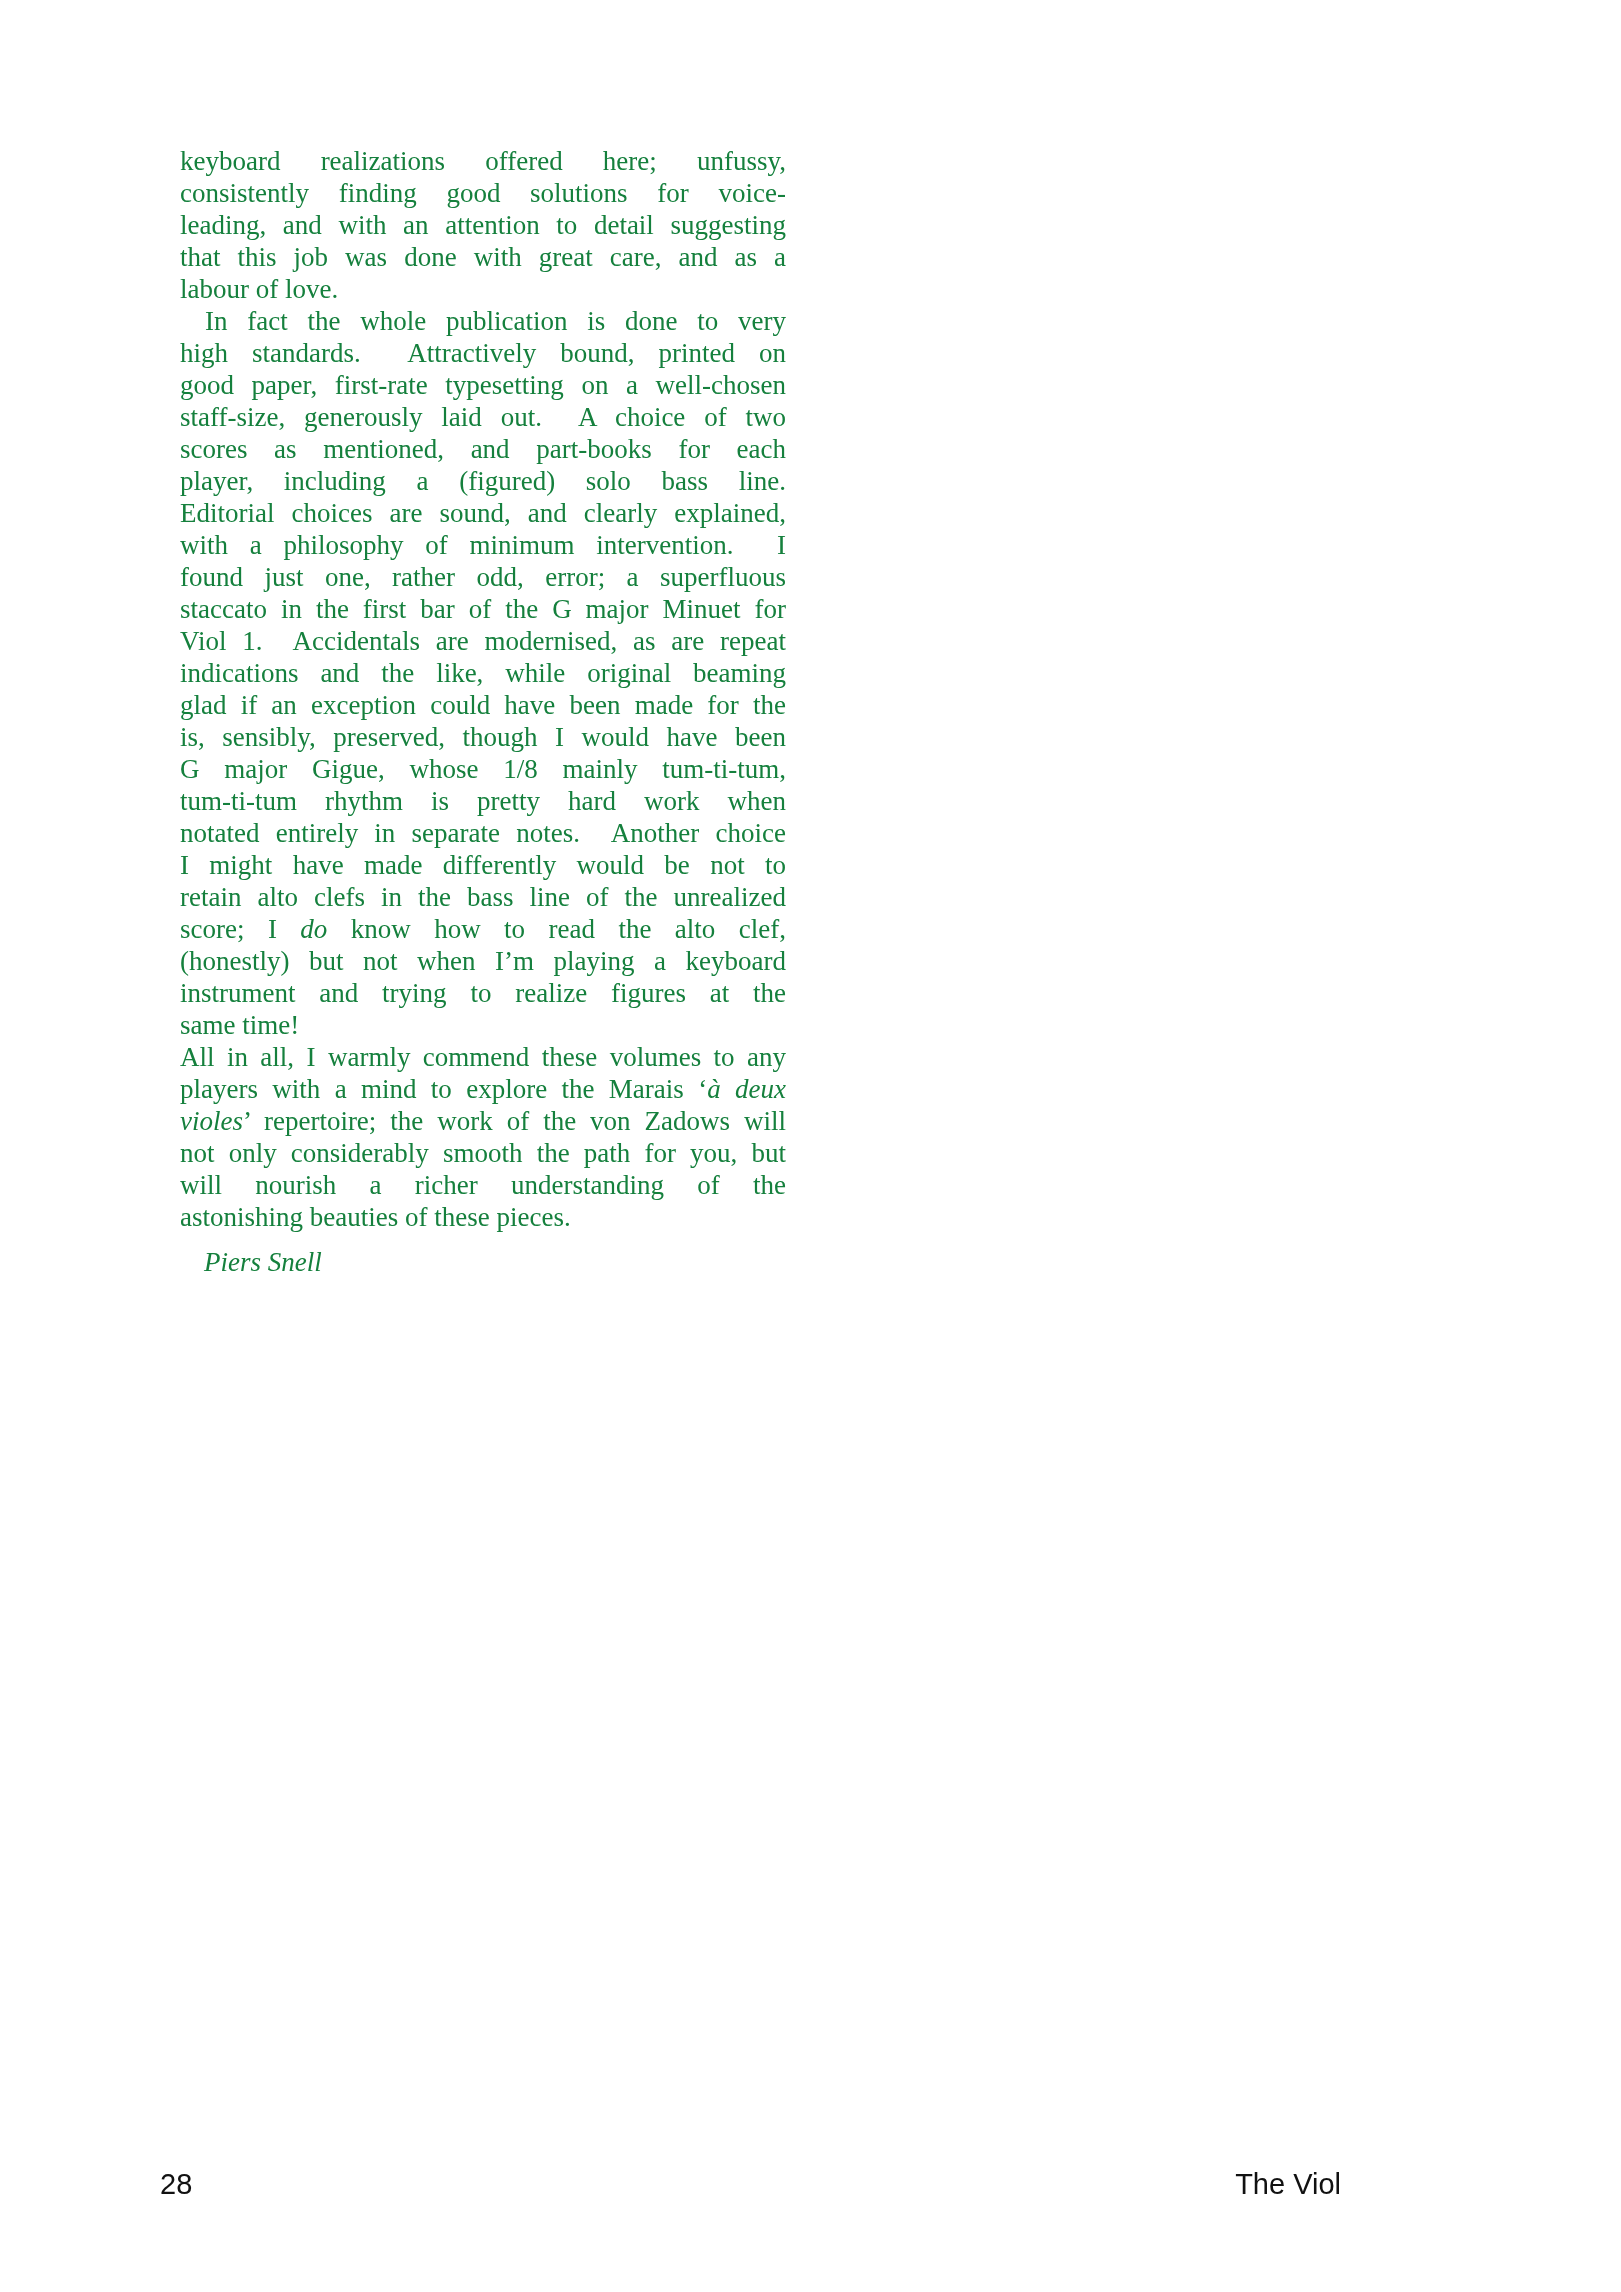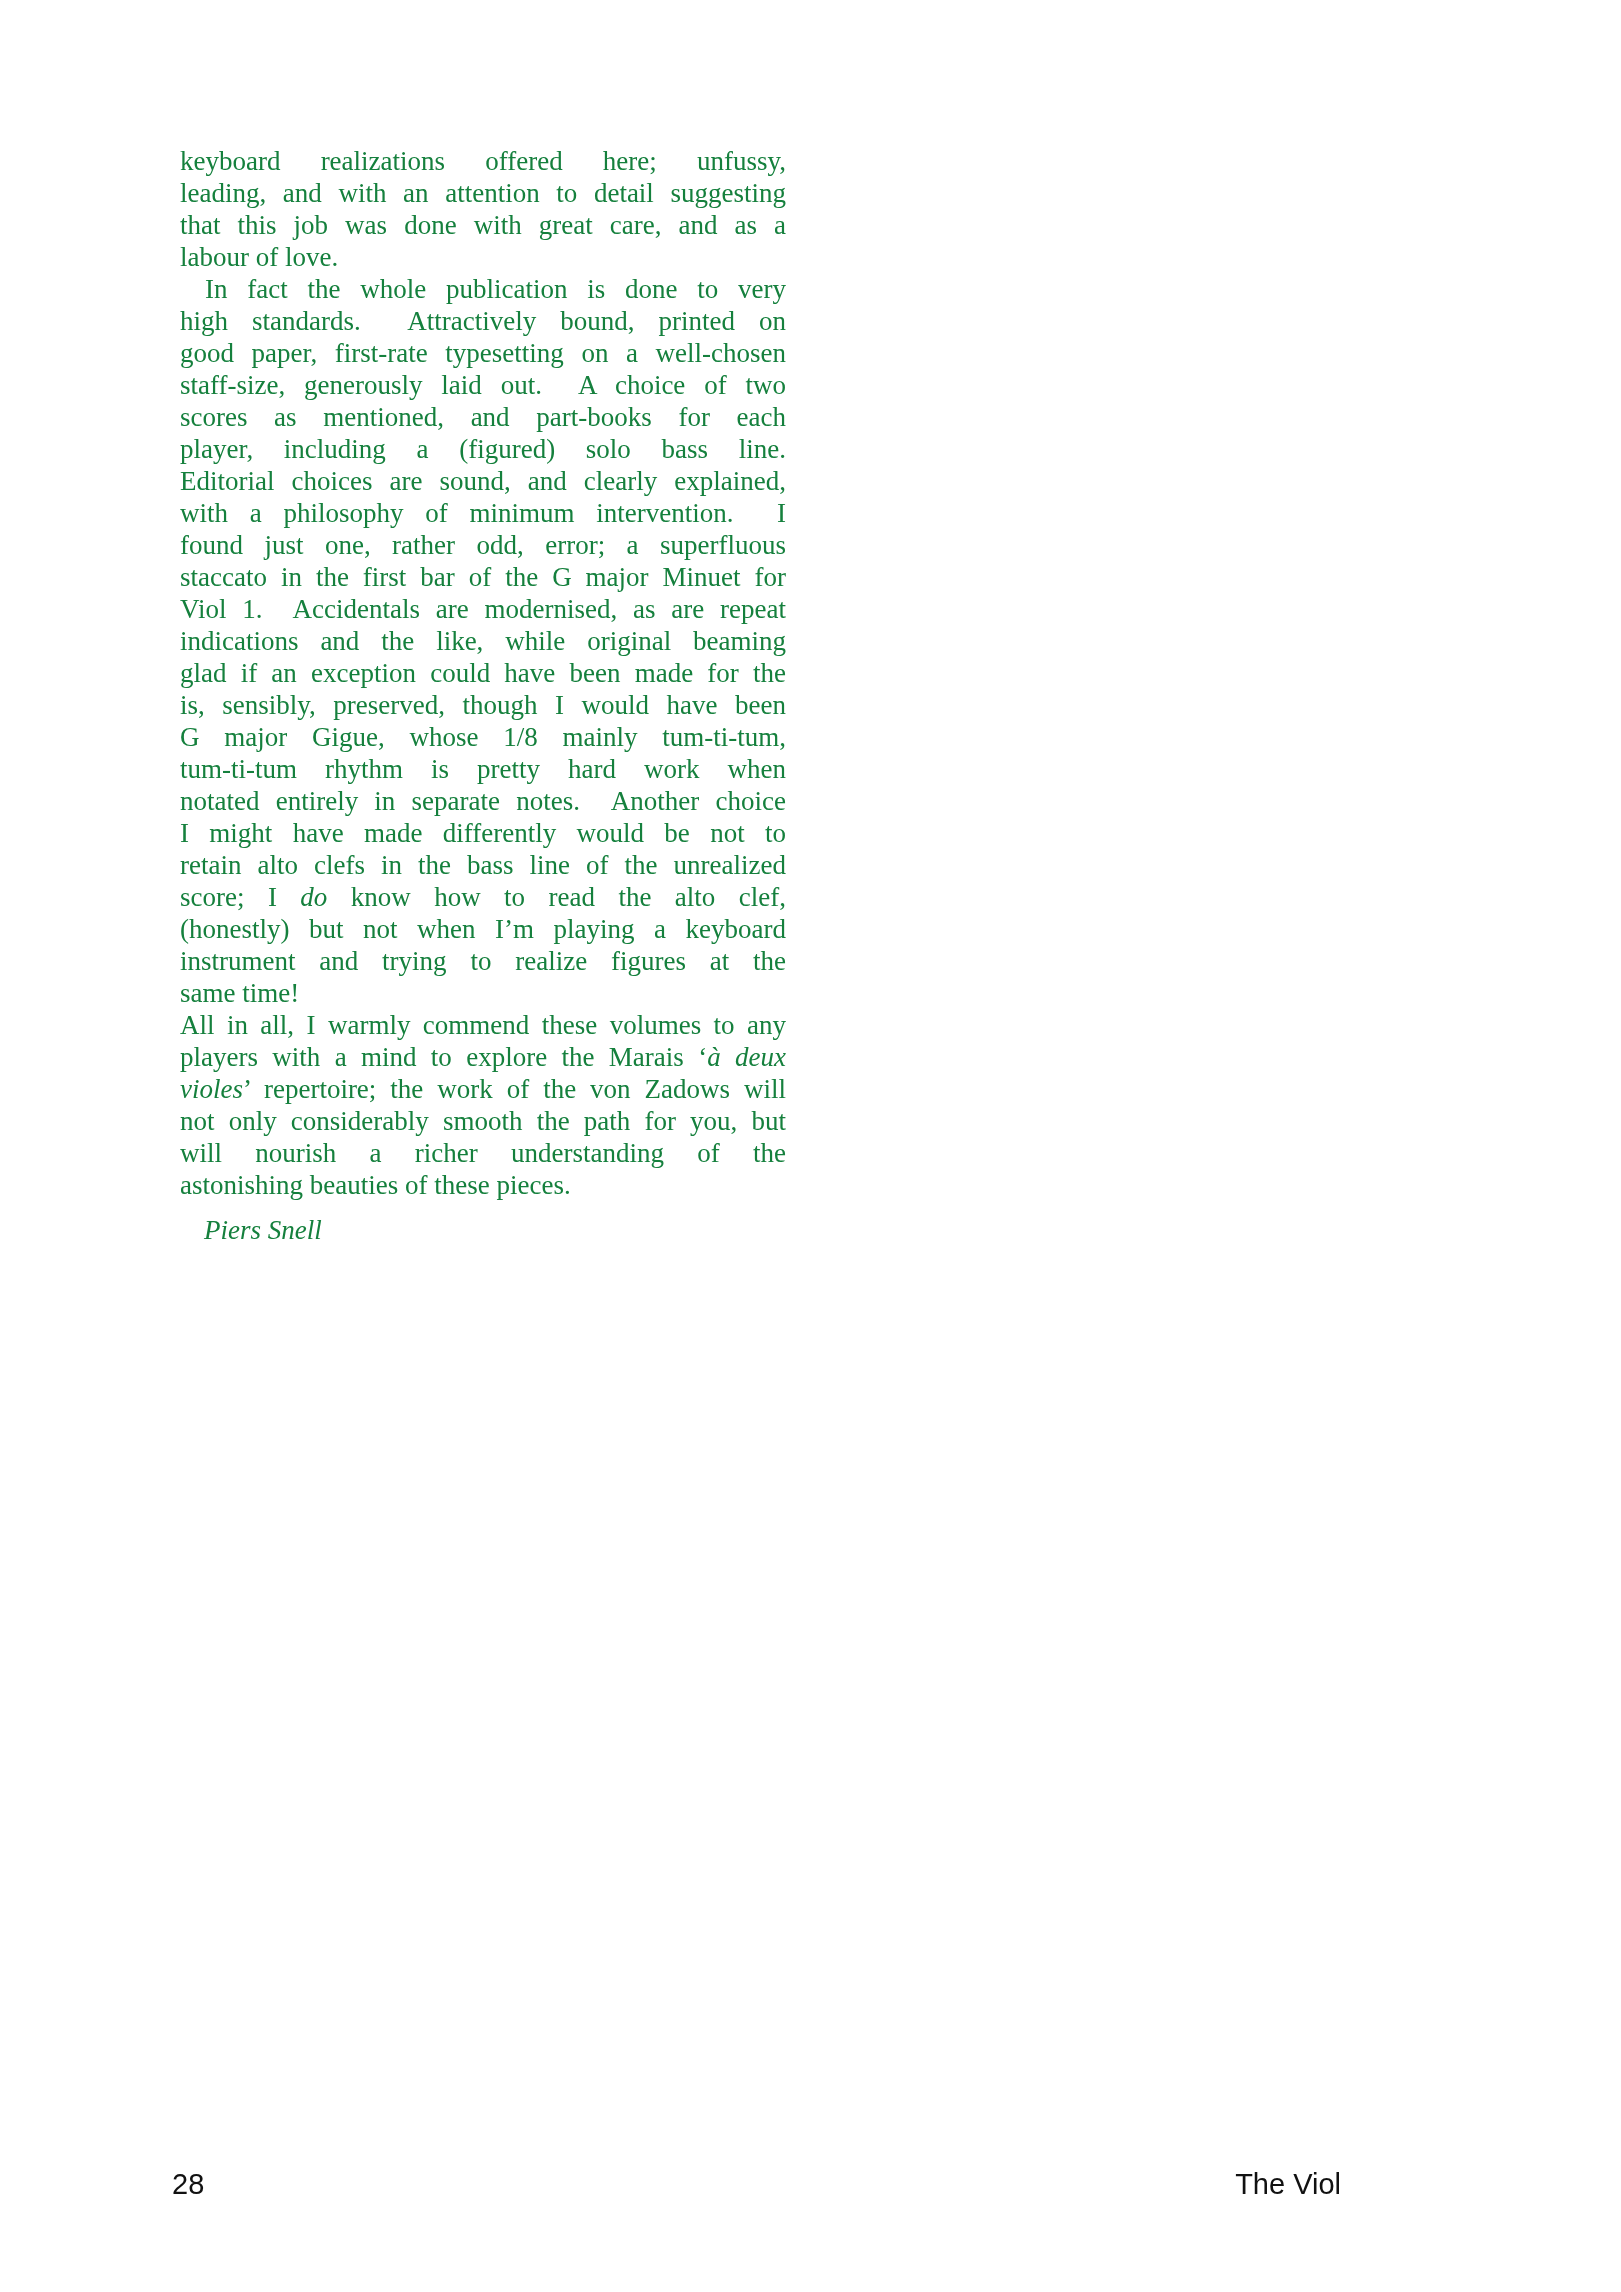--- a/index.html
+++ b/index.html
@@ -42,32 +42,33 @@
     margin-left: 24px;
   }
   .footer-item {
     position: absolute;
     top: 2168px;
     font-family: "Liberation Sans", sans-serif;
     font-size: 29px;
     line-height: 32px;
     color: #111111;
   }
-  .footer-page-number { left: 172px; }
+  .footer-page-number { left: 160px; }
   .footer-magazine-title { right: 281px; }
 </style>
 </head>
 <body>
 
 <div class="page">
 
   <main class="article-column">
 
     <div class="paragraph">
         <div class="line"><span>keyboard realizations offered here; unfussy,</span></div>
+        <div class="line"><span>consistently finding good solutions for voice-</span></div>
         <div class="line"><span>leading, and with an attention to detail suggesting</span></div>
         <div class="line"><span>that this job was done with great care, and as a</span></div>
         <div class="line last"><span>labour of love.</span></div>
       </div>
       <div class="paragraph">
         <div class="line indent"><span>In fact the whole publication is done to very</span></div>
         <div class="line"><span>high standards.&nbsp; Attractively bound, printed on</span></div>
         <div class="line"><span>good paper, first-rate typesetting on a well-chosen</span></div>
         <div class="line"><span>staff-size, generously laid out.&nbsp; A choice of two</span></div>
         <div class="line"><span>scores as mentioned, and part-books for each</span></div>

